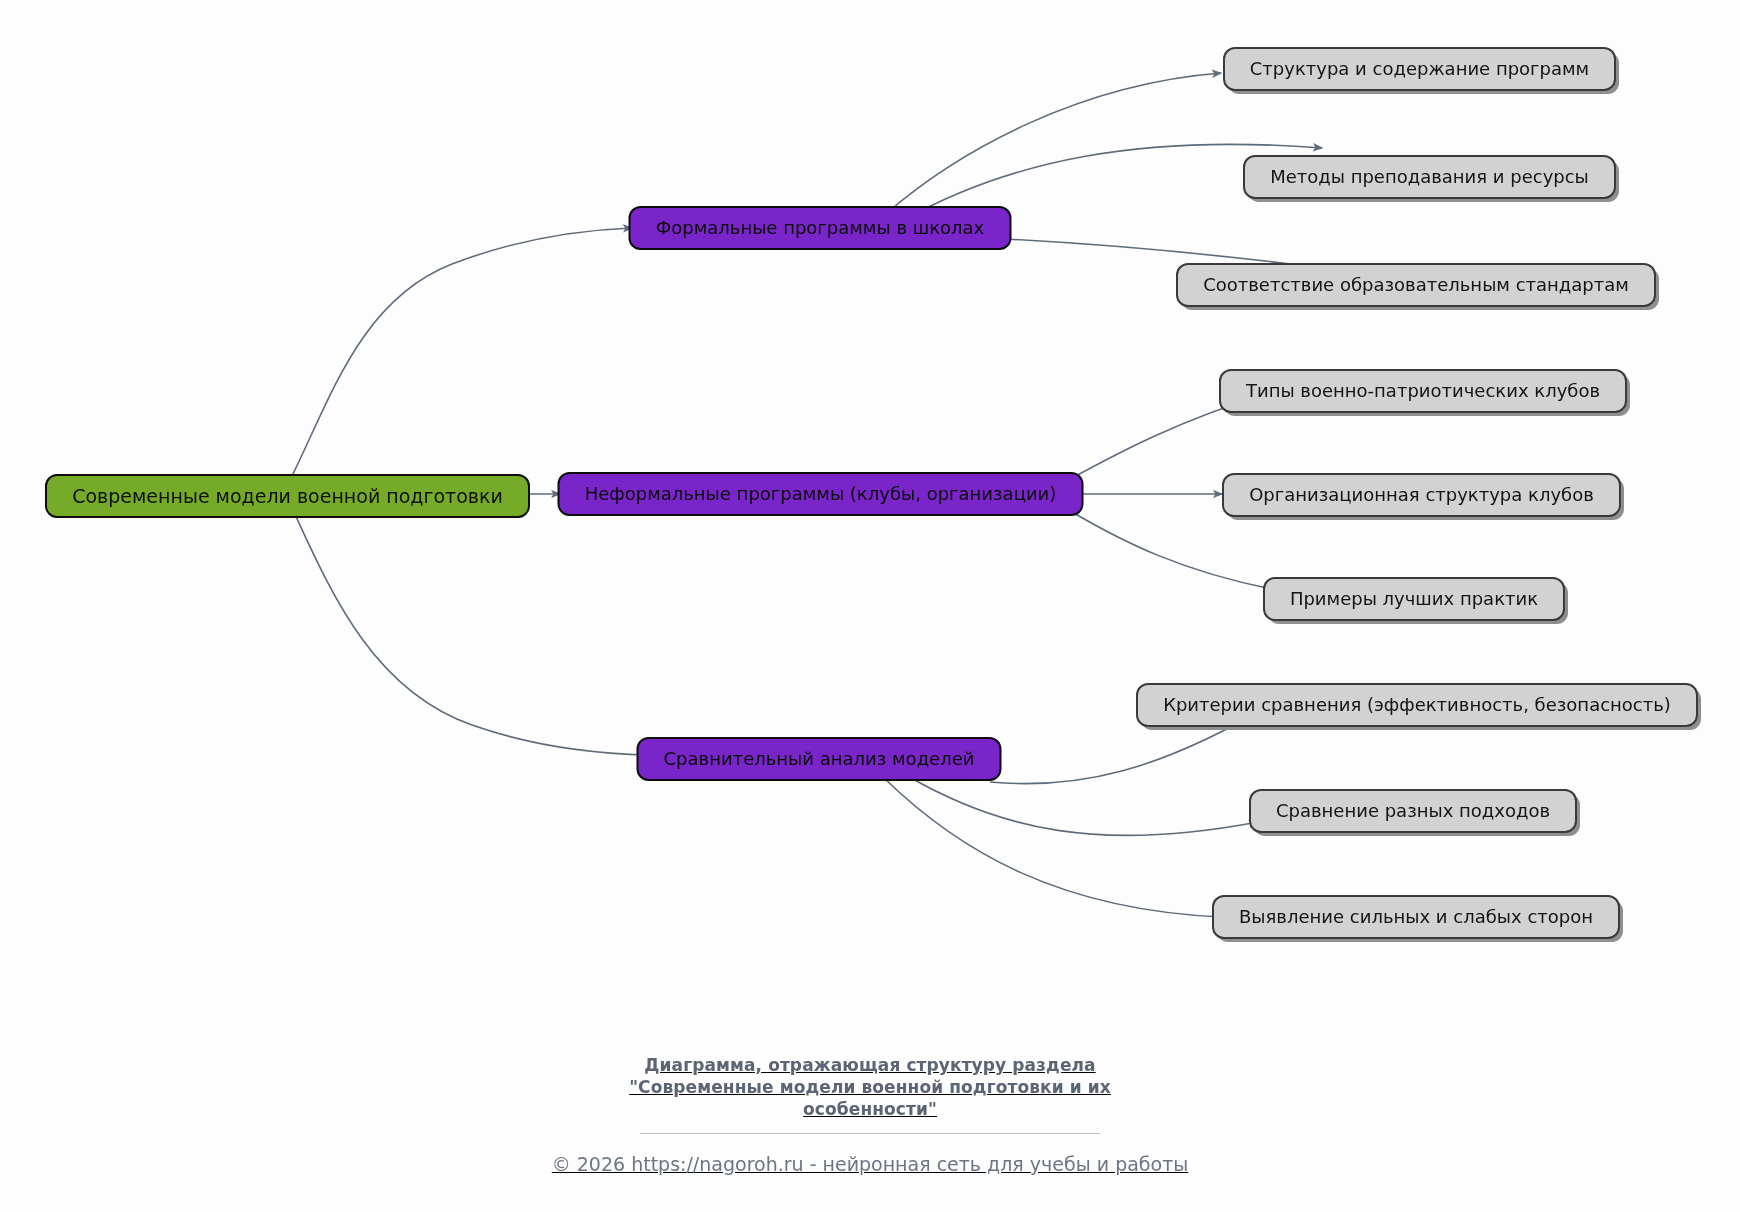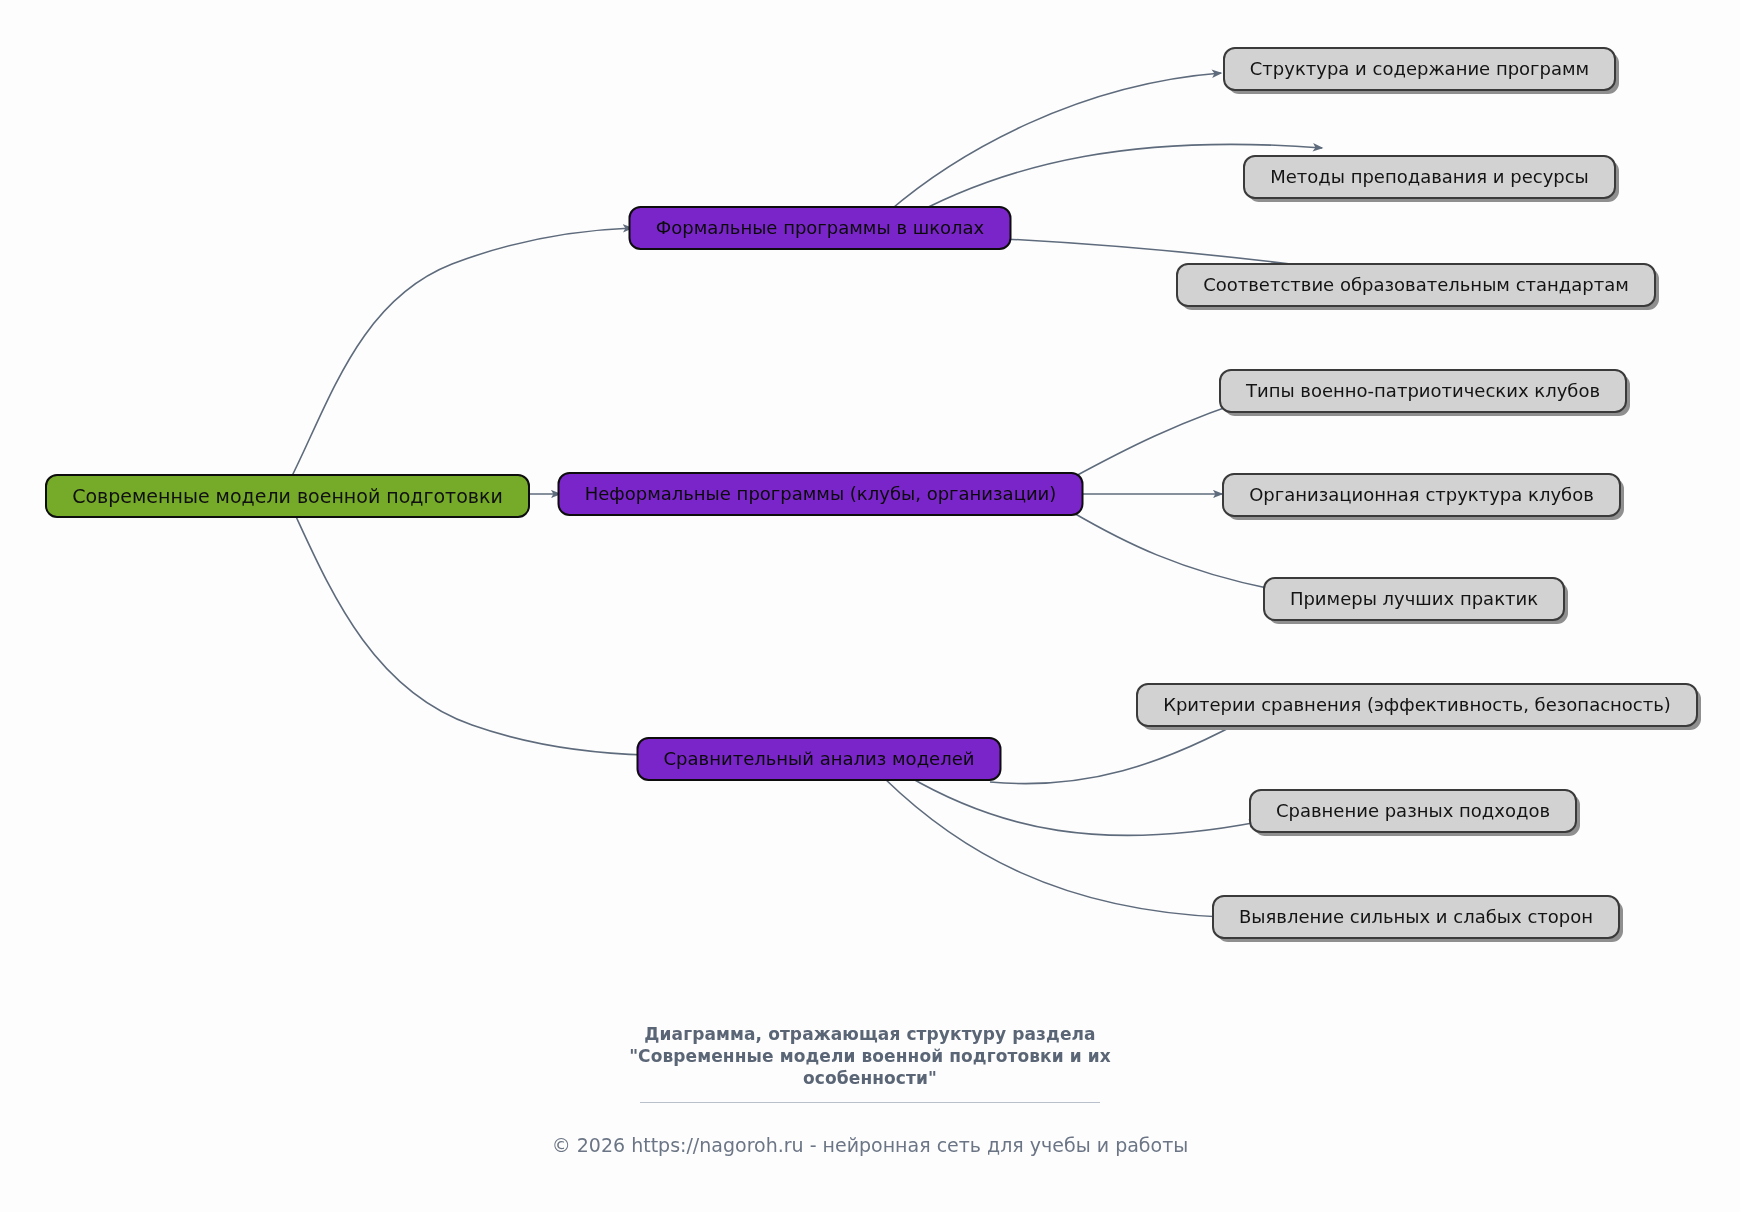--- a/index.html
+++ b/index.html
@@ -37,21 +37,21 @@
   }
   .caption-rule{
     width:460px;height:1px;
     background:#b9c0cb;
     margin:13px auto 0 auto;
   }
   .caption-credit{
     font-family:"DejaVu Sans","Liberation Sans",sans-serif;
     font-size:19px;
     color:#6b7585;
-    margin-top:31px;
+    margin-top:19px;
   }
 </style>
 </head>
 <body>
 
 <div id="stage">
 
   <svg class="layer" viewBox="0 0 1740 1212">
     <defs>
       <marker id="arrowhead" markerWidth="11" markerHeight="9" refX="9.2" refY="4.5" orient="auto" markerUnits="userSpaceOnUse">
@@ -151,21 +151,21 @@
       <text class="node-label leaf-label" x="1413" y="812">Сравнение разных подходов</text>
     </g>
 
     <g>
       <rect x="1217" y="900" width="406" height="42" rx="11" ry="11" fill="#8f8f8f" stroke="none"></rect>
       <rect x="1213" y="896" width="406" height="42" rx="11" ry="11" fill="#d2d2d2" stroke="#3a3a3a" stroke-width="2"></rect>
       <text class="node-label leaf-label" x="1416" y="918">Выявление сильных и слабых сторон</text>
     </g>
   </svg>
 
-  <div class="caption-wrap" style="top:1023px;">
+  <div class="caption-wrap" style="top:1054px;text-decoration:underline;">
     <div class="caption-title">Диаграмма, отражающая структуру раздела</div>
     <div class="caption-title">"Современные модели военной подготовки и их</div>
     <div class="caption-title">особенности"</div>
     <div class="caption-rule"></div>
     <div class="caption-credit">© 2026 https://nagoroh.ru - нейронная сеть для учебы и работы</div>
   </div>
 
 </div>
 
 </body></html>

